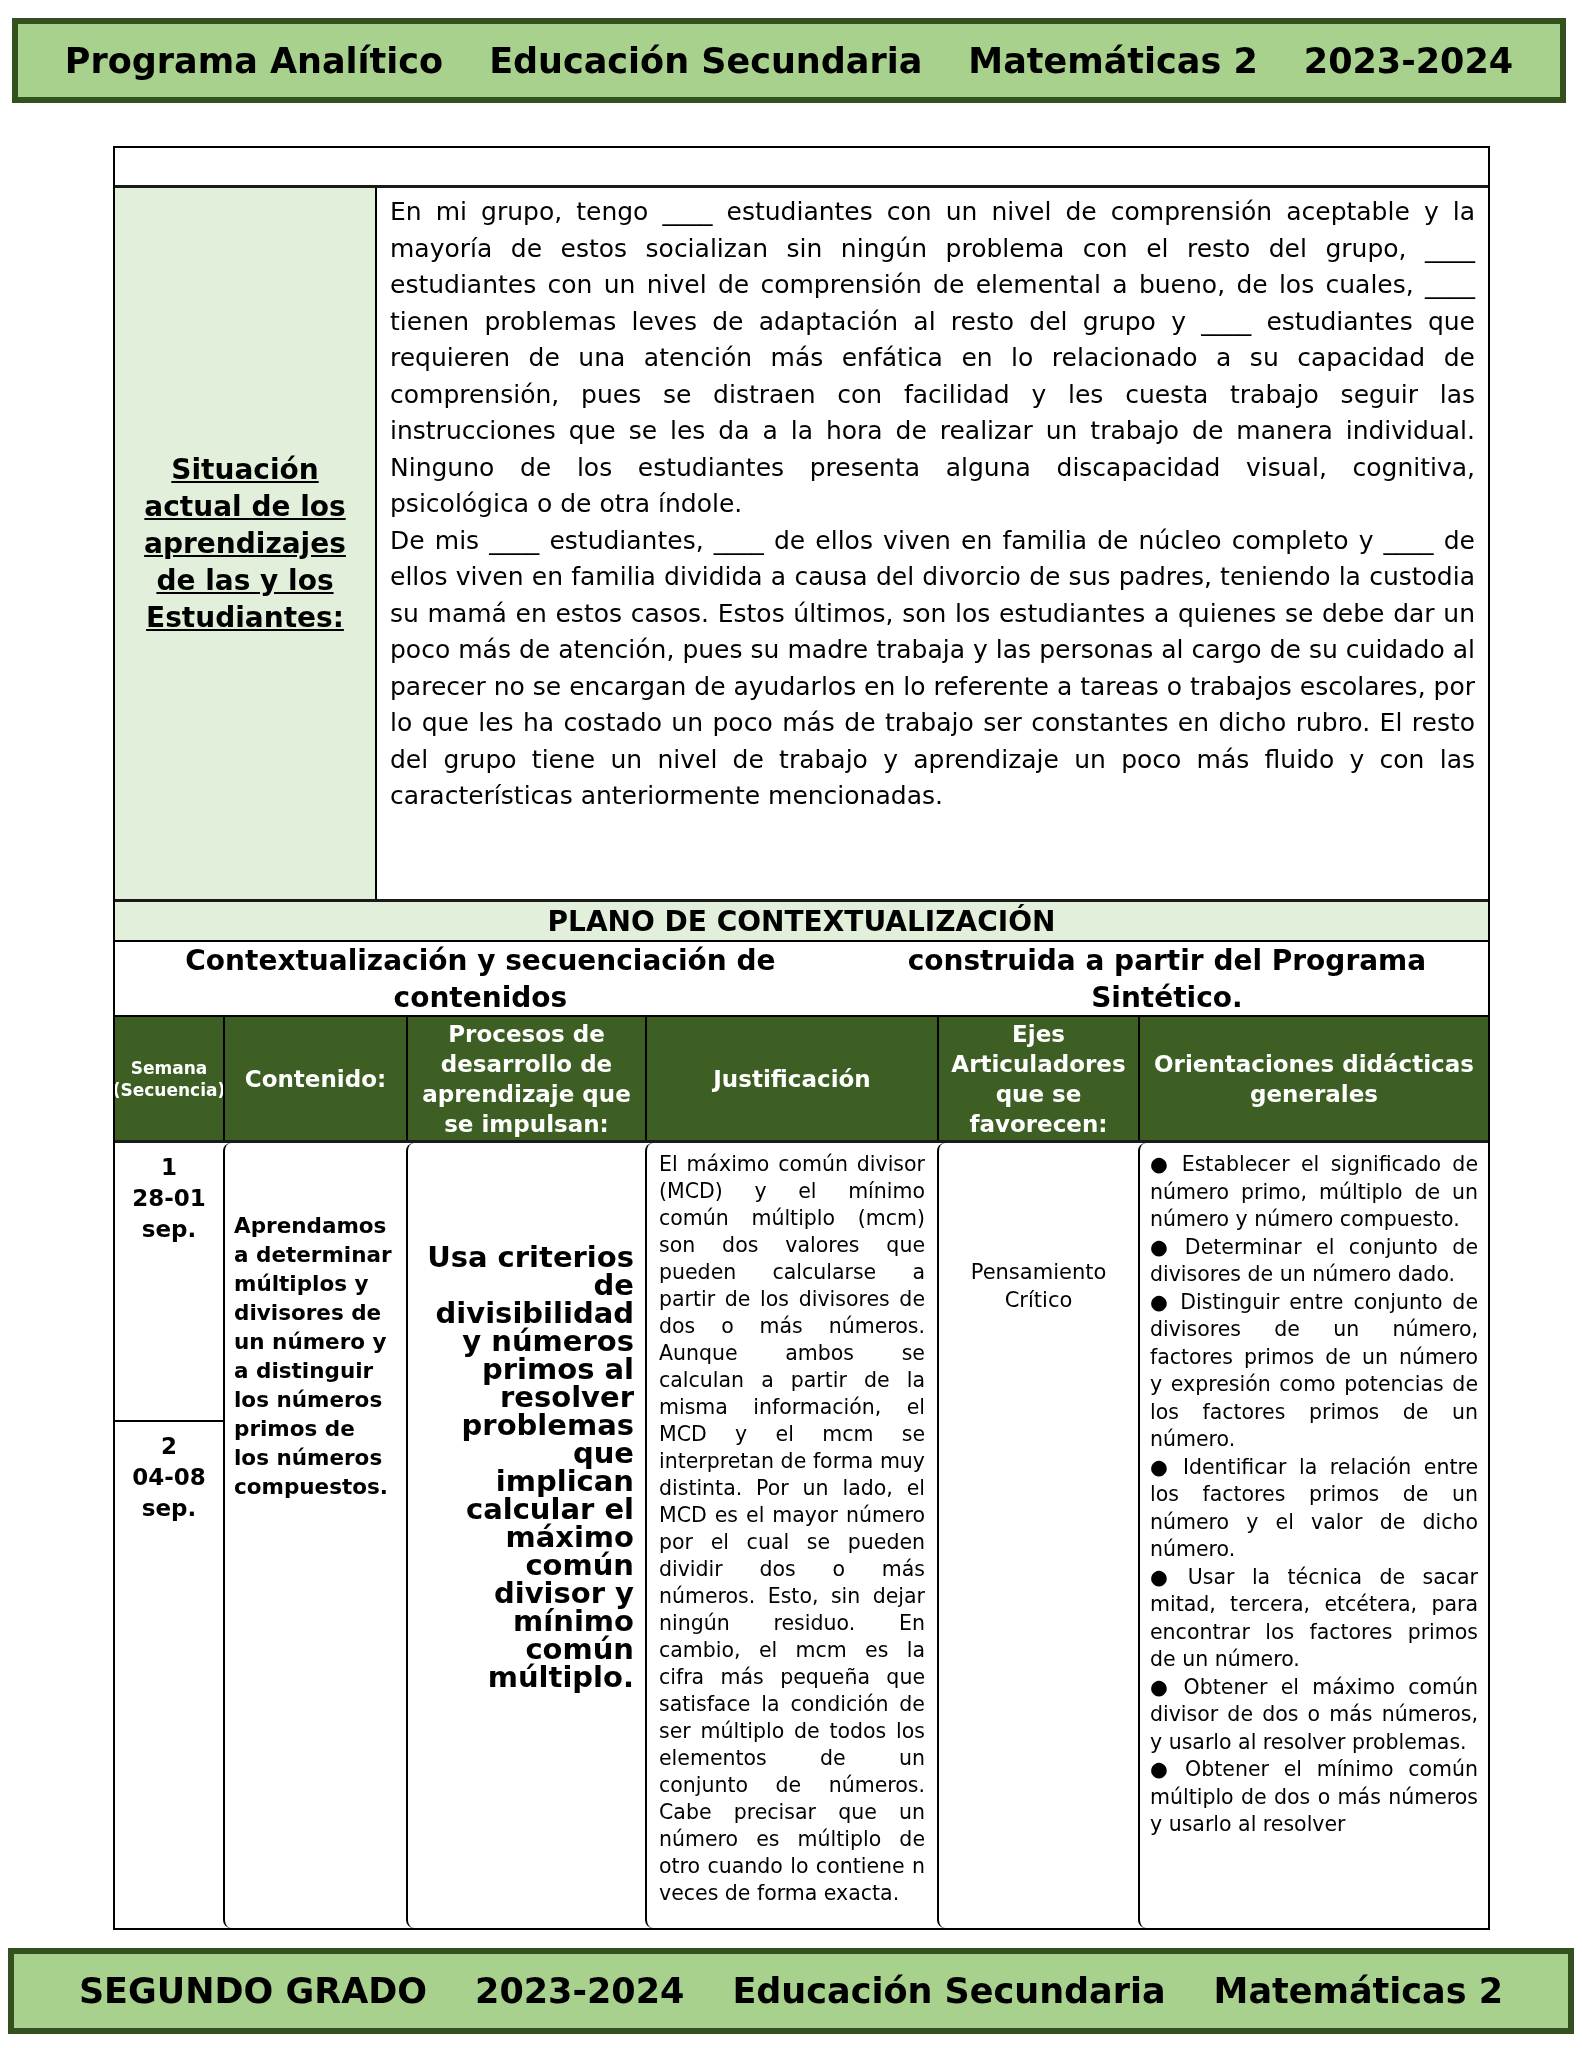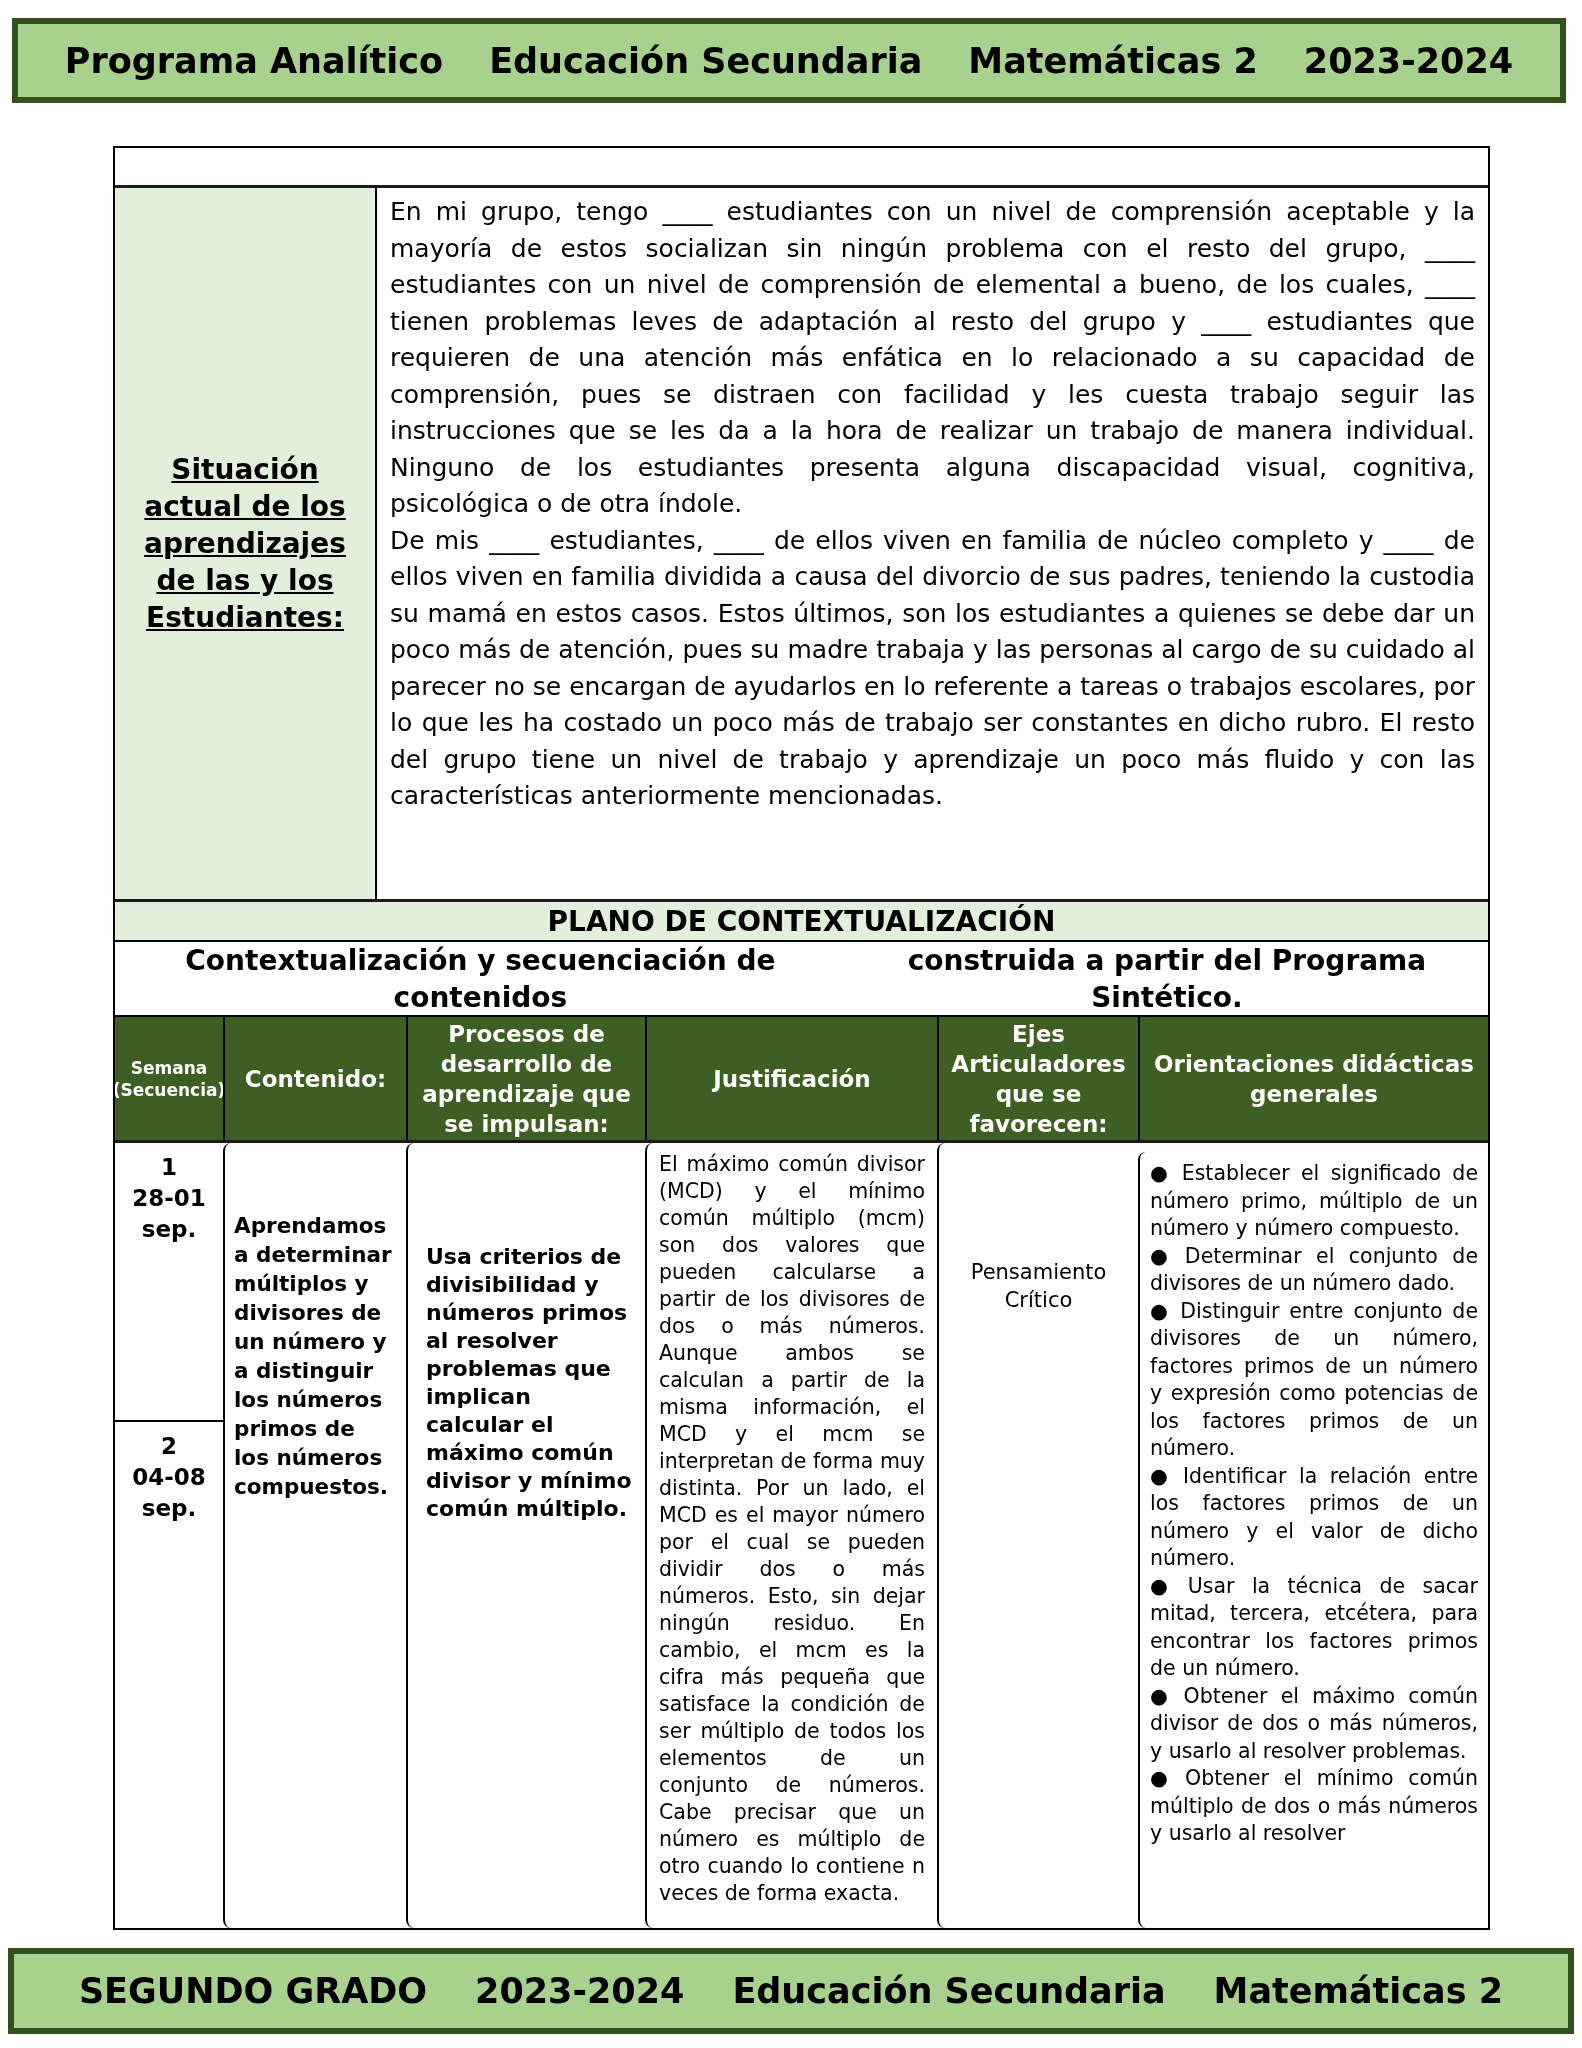--- a/index.html
+++ b/index.html
@@ -152,43 +152,42 @@
 
   .col-contenido {
     padding: 68px 9px 0 9px;
     text-align: left;
     font-weight: bold;
     font-size: 21.5px;
     line-height: 29px;
   }
   .col-procesos {
     padding: 100px 11px 0 18px;
-    text-align: left;
-    font-weight: bold;
-    font-size: 22px;
+    text-align: right;
+    font-weight: bold;
+    font-size: 29px;
     line-height: 28px;
   }
   .col-justificacion {
     padding: 8px 12px 0 12px;
     text-align: justify;
     font-size: 20.5px;
     line-height: 27px;
   }
   .col-ejes {
     padding: 115px 10px 0 10px;
     text-align: center;
     font-size: 21px;
     line-height: 28px;
   }
   .col-orientaciones {
     padding: 8px 10px 0 10px;
     text-align: justify;
     font-size: 20.5px;
     line-height: 27.5px;
-    margin-top: 9px;
   }
   .bullet-item .b { margin-right: 9px; }
 </style>
 </head>
 <body>
 
 <div class="page">
 
   <div class="banner top">
     <span>Programa Analítico</span>

